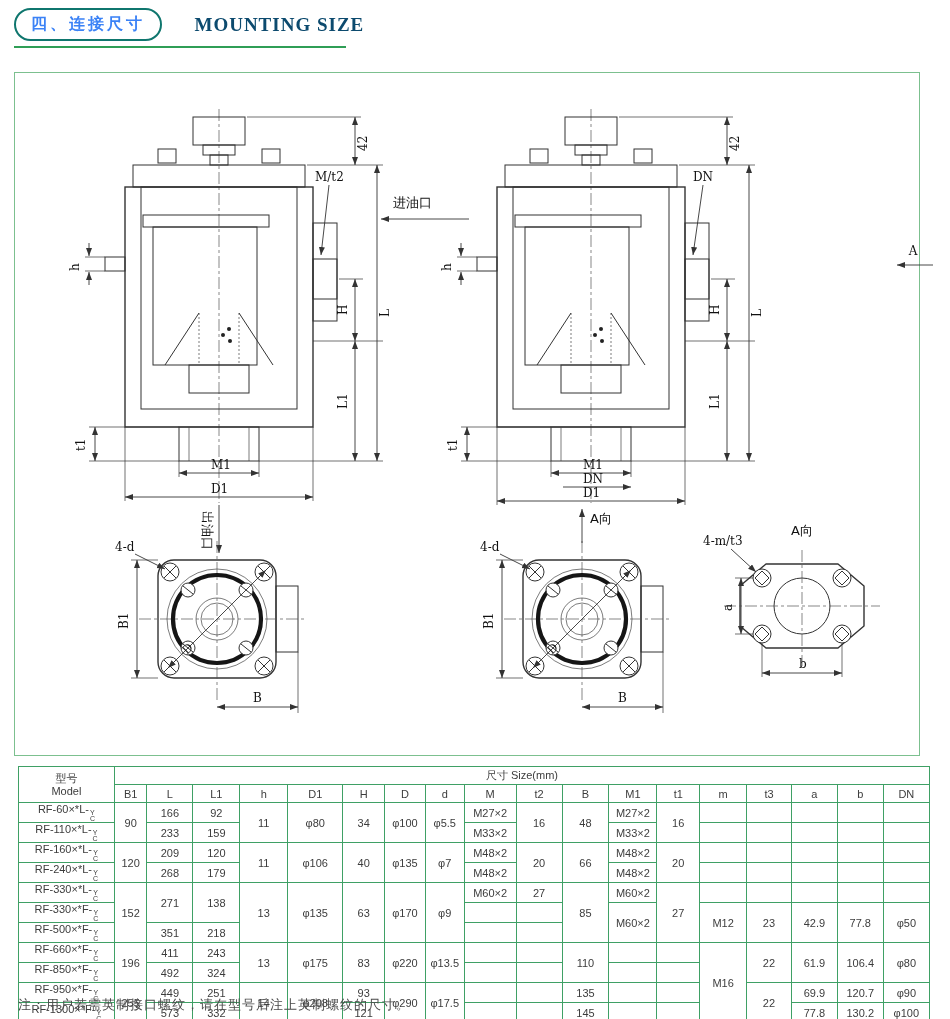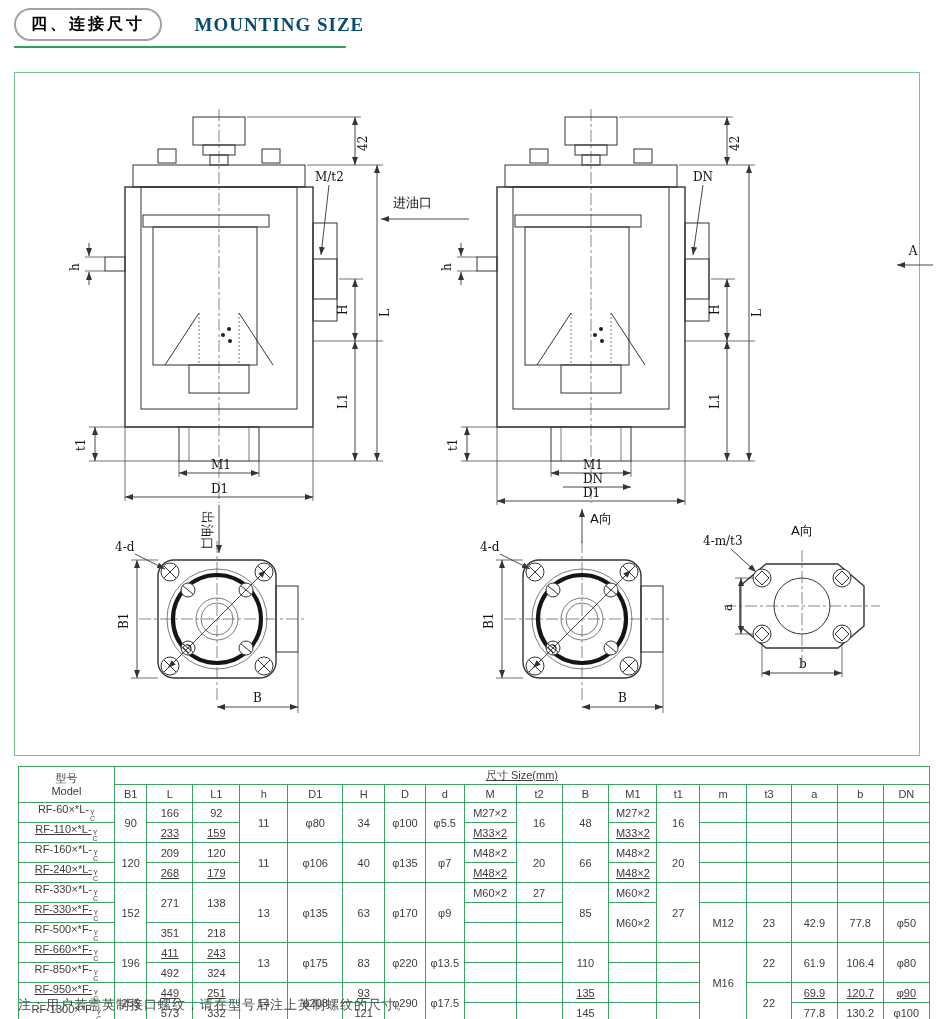--- a/index.html
+++ b/index.html
@@ -1,23 +1,23 @@
 <!DOCTYPE html>
 <html><head>
 <meta charset="utf-8">
 <style>
   html,body{margin:0;padding:0;}
   body{width:950px;height:1019px;position:relative;background:#ffffff;
        font-family:"Liberation Sans",sans-serif;overflow:hidden;}
 
   
   .hdr{position:absolute;left:14px;top:8px;width:920px;height:40px;}
-  .badge{display:inline-block;border:2px solid #a3a3a3;border-radius:17px;
+  .badge{display:inline-block;border:2px solid #0f766e;border-radius:17px;
          padding:4px 15px;font-size:16px;font-weight:bold;letter-spacing:3px;
-         color:#000000;background:#fff;position:relative;z-index:2;}
+         color:#3b82f6;background:#fff;position:relative;z-index:2;}
   .ttl{display:inline-block;margin-left:28px;font-family:"Liberation Serif",serif;
        font-weight:bold;font-size:19px;letter-spacing:1px;color:#0c4a6e;vertical-align:middle;}
   .hline{position:absolute;left:14px;top:46px;width:332px;height:2px;background:#2f9e56;}
 
   
   .panel{position:absolute;left:14px;top:72px;width:906px;height:684px;
          border:1px solid #7cc08f;box-sizing:border-box;background:#fff;padding-left:16px;}
 
   .d   {stroke:#333;stroke-width:1;fill:none;}
   .d2  {stroke:#333;stroke-width:1.4;fill:none;}
@@ -29,24 +29,24 @@
   .dt  {font:12px "DejaVu Serif",serif;fill:#111;}
   .dtc {font:13px "DejaVu Sans",sans-serif;fill:#111;}
   .thickring{stroke:#151515;stroke-width:4.2;fill:none;}
 
   
   .tblwrap{position:absolute;left:18px;top:766px;width:912px;}
   table.spec{border-collapse:collapse;width:912px;table-layout:fixed;}
   table.spec th,table.spec td{border:1px solid #3fa065;padding:0;text-align:center;
       color:#3c3c3c;font-size:11px;height:17px;background:#fff;overflow:hidden;}
   table.spec th{font-weight:normal;}
-  th.sh{background:#ddecE1;background:#ddece1;font-size:12px;height:15px;color:#333;text-decoration:underline;}
+  th.sh{background:#ddecE1;background:#ddece1;font-size:12px;height:15px;color:#333;}
   th.mh{background:#ddece1;font-size:12px;line-height:13px;color:#333;margin-top:12px;}
   th.ch{background:#e7f2e8;font-size:12px;color:#333;height:16px;}
-  td.tint{background:#e7f2e8;text-decoration:underline;}
+  td.tint{background:#e7f2e8;}
   td.hatch{background-image:repeating-linear-gradient(135deg,
         rgba(0,0,0,0) 0px,rgba(0,0,0,0) 6px,#7cc494 6px,#7cc494 7px);}
   td.model{text-align:left;padding-left:3px;white-space:nowrap;font-size:11px;color:#333;margin-top:16px;}
   .stack{display:inline-flex;flex-direction:column;font-size:7px;line-height:6px;
          vertical-align:-2px;margin-left:1px;}
 
   .note{position:absolute;left:18px;top:996px;font-size:13px;color:#4a4a4a;letter-spacing:1px;}
 </style>
 </head>
 <body>

